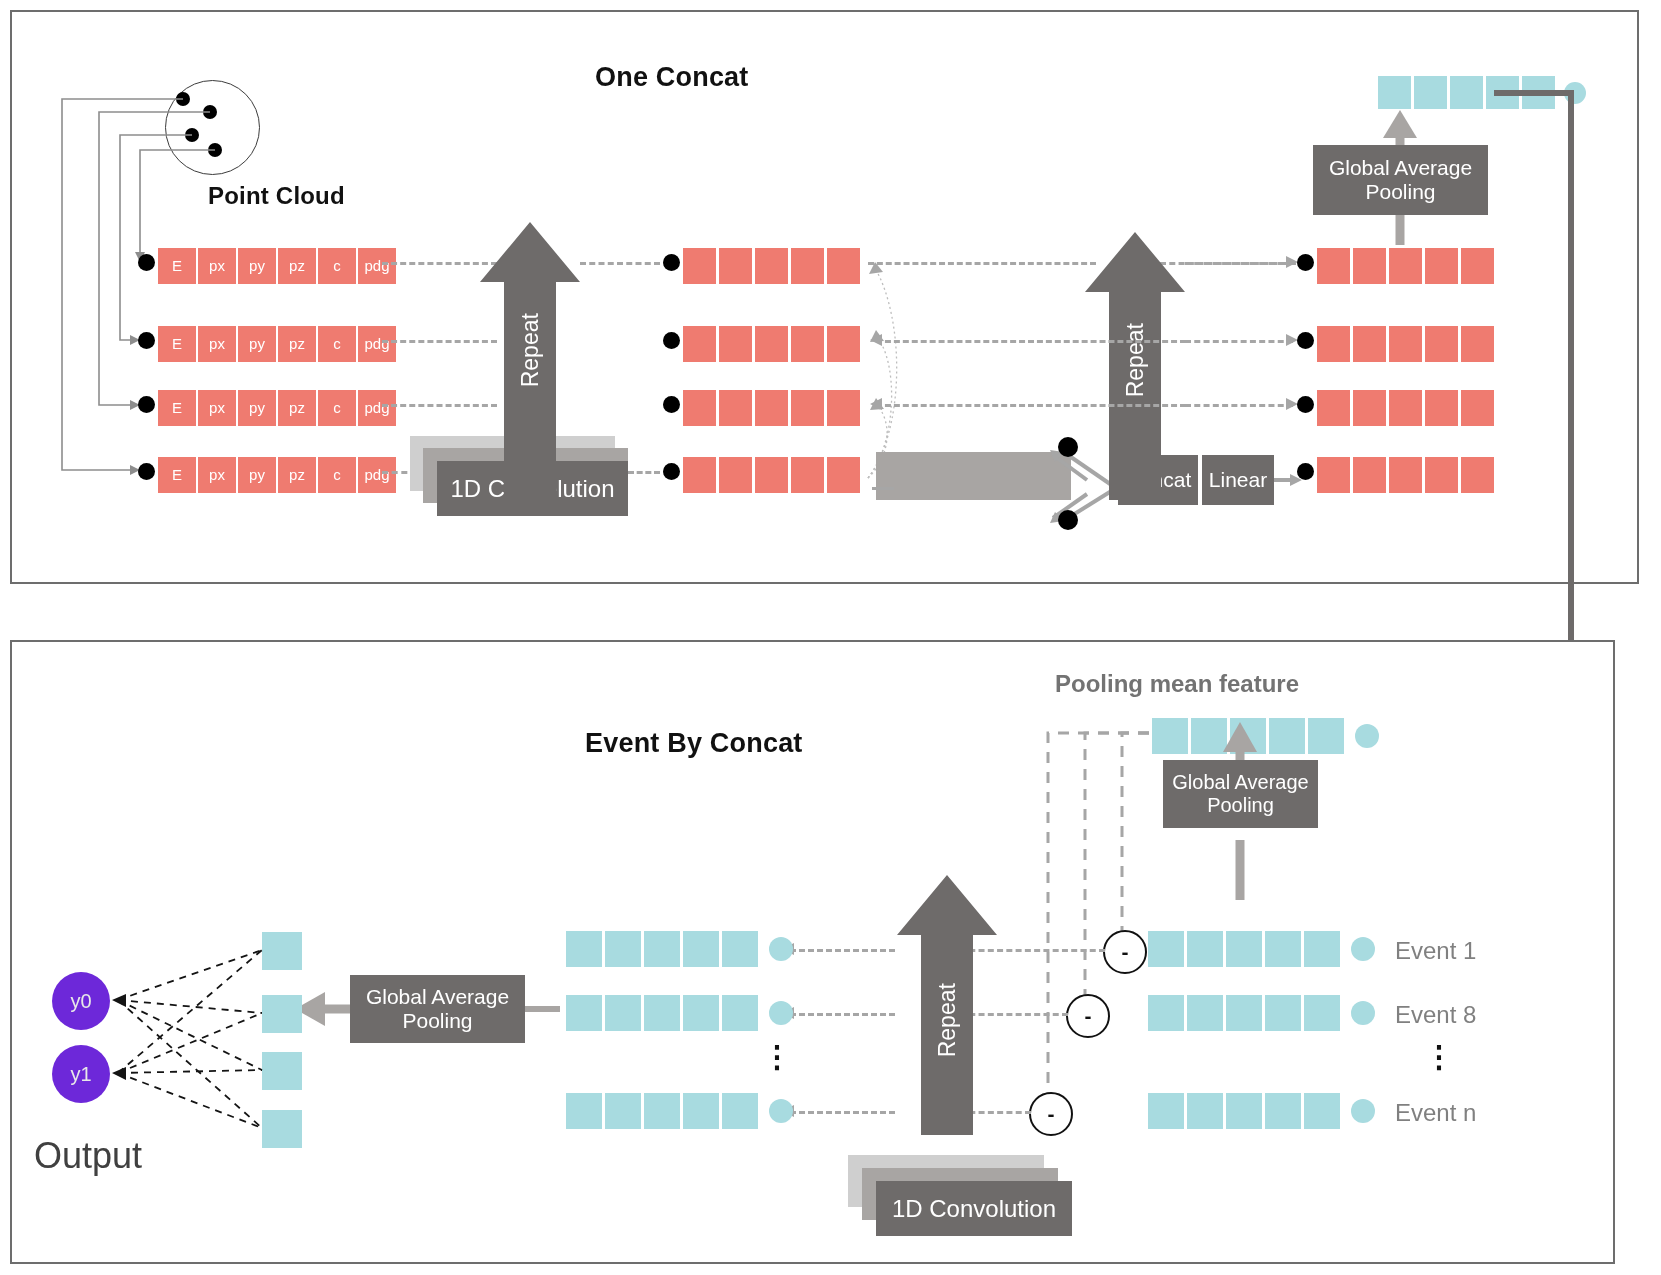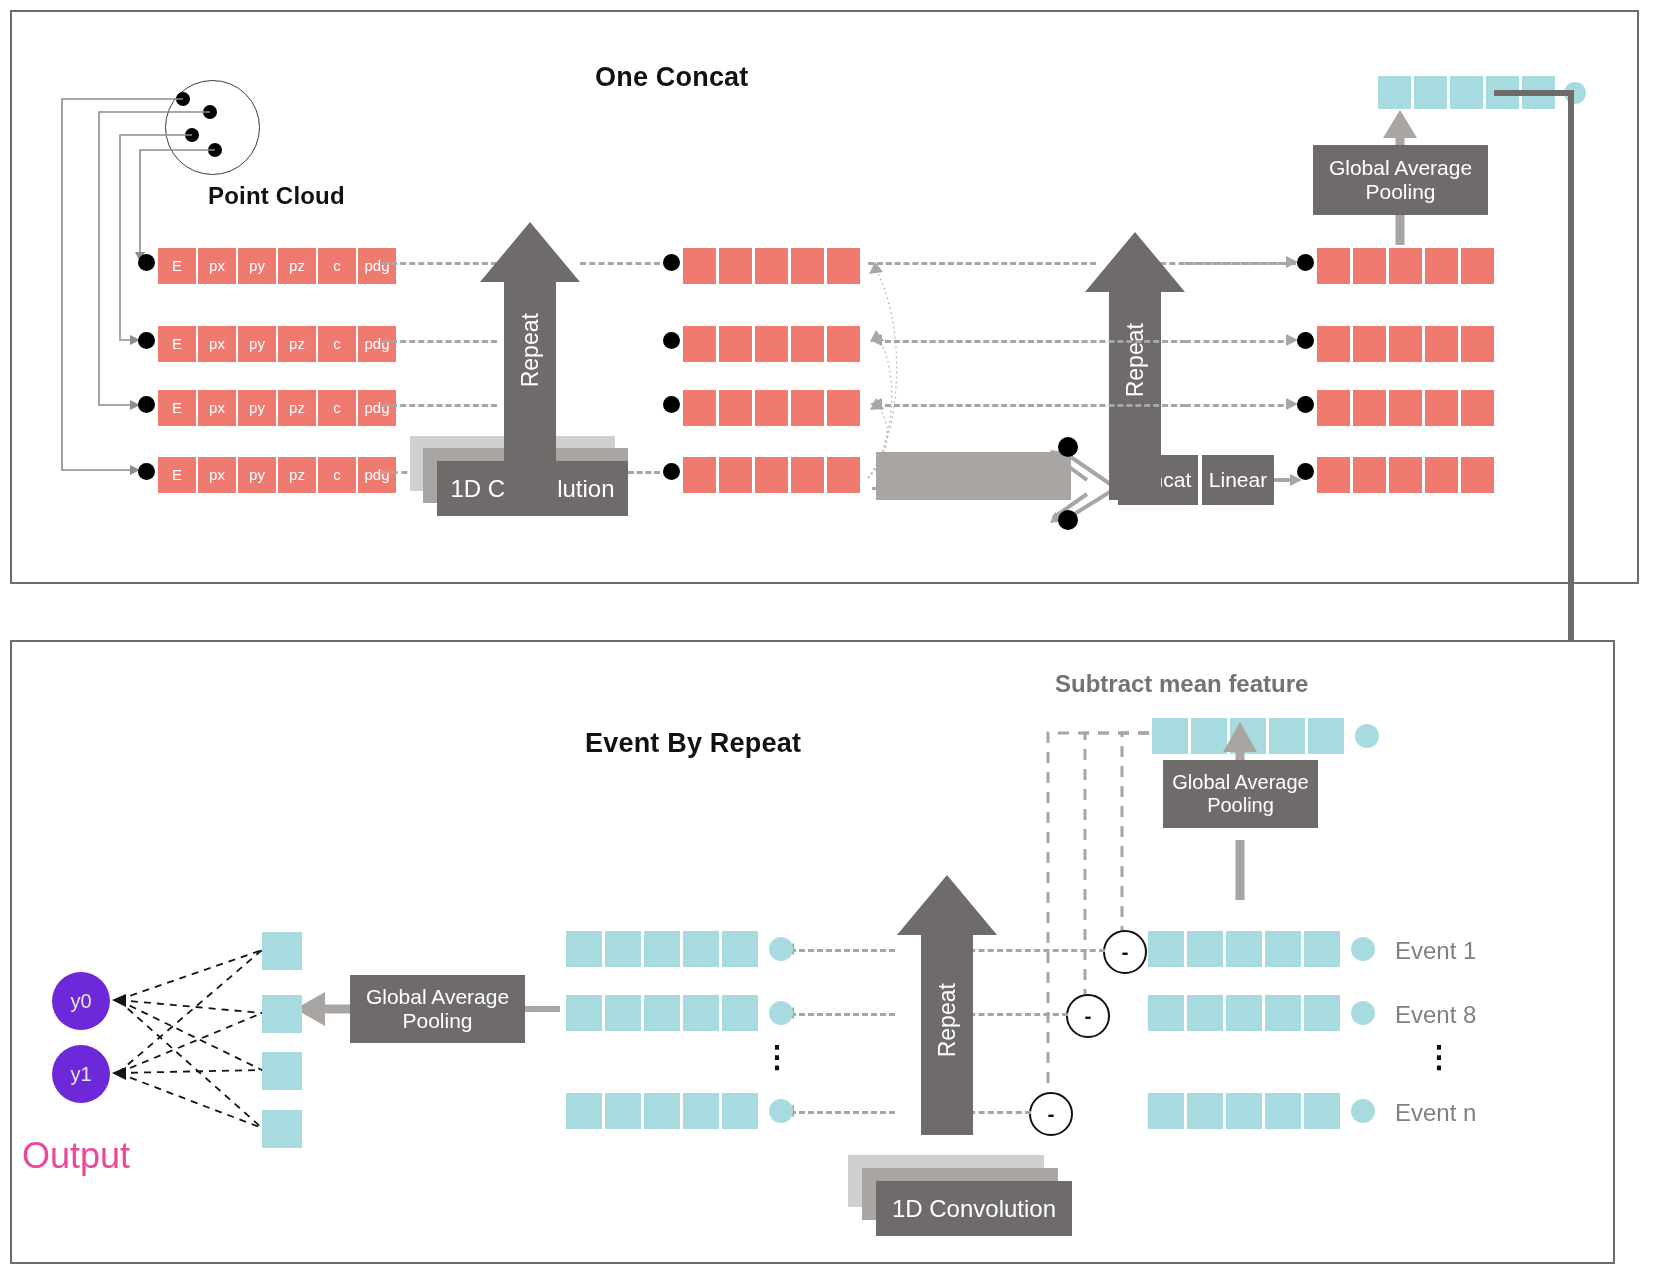--- a/index.html
+++ b/index.html
@@ -305,25 +305,25 @@
       <div class="bdot" style="left:1564px;top:82px;width:22px;height:22px;"></div>
     </div>
 
   <svg class="ov">
     <path d="M1494,93 L1571,93 L1571,943 L1545,943" fill="none" stroke="#6e6b6a" stroke-width="6"></path>
     <polygon points="1510,943 1550,920 1550,966" fill="#6e6b6a"></polygon>
   </svg>
 
   <div class="panel" style="left:10px;top:640px;width:1601px;height:620px;"></div>
 
-  <div class="title" style="left:585px;top:728px;font-size:27px;">Event By Repeat</div>
-
-  <div class="sect-label" style="left:1055px;top:670px;font-size:24px;font-weight:bold;color:#737373;">Subtract mean feature</div>
-
-  <div class="sect-label" style="left:22px;top:1135px;font-size:36px;color:#ec4899;">Output</div>
+  <div class="title" style="left:585px;top:728px;font-size:27px;">Event By Concat</div>
+
+  <div class="sect-label" style="left:1055px;top:670px;font-size:24px;font-weight:bold;color:#737373;">Pooling mean feature</div>
+
+  <div class="sect-label" style="left:34px;top:1135px;font-size:36px;color:#404040;">Output</div>
 
   <div id="mean-blue-vec">
       <div class="btok" style="left:1152px;top:718px;width:36px;height:36px;"></div>
       <div class="btok" style="left:1191px;top:718px;width:36px;height:36px;"></div>
       <div class="btok" style="left:1230px;top:718px;width:36px;height:36px;"></div>
       <div class="btok" style="left:1269px;top:718px;width:36px;height:36px;"></div>
       <div class="btok" style="left:1308px;top:718px;width:36px;height:36px;"></div>
       <div class="bdot" style="left:1355px;top:724px;width:24px;height:24px;"></div>
     </div>
 

